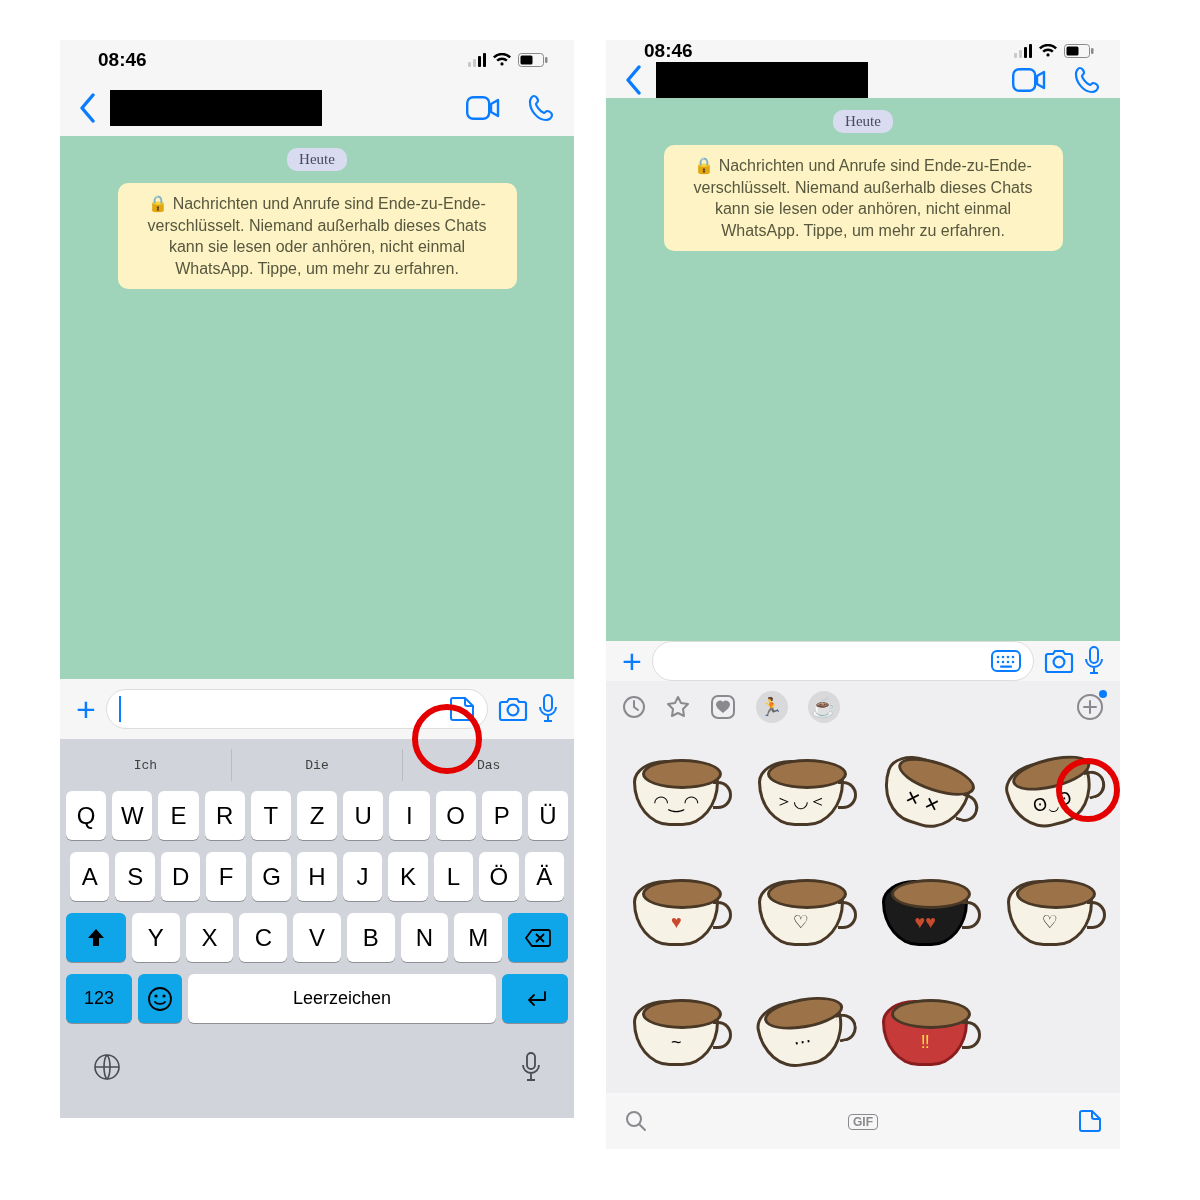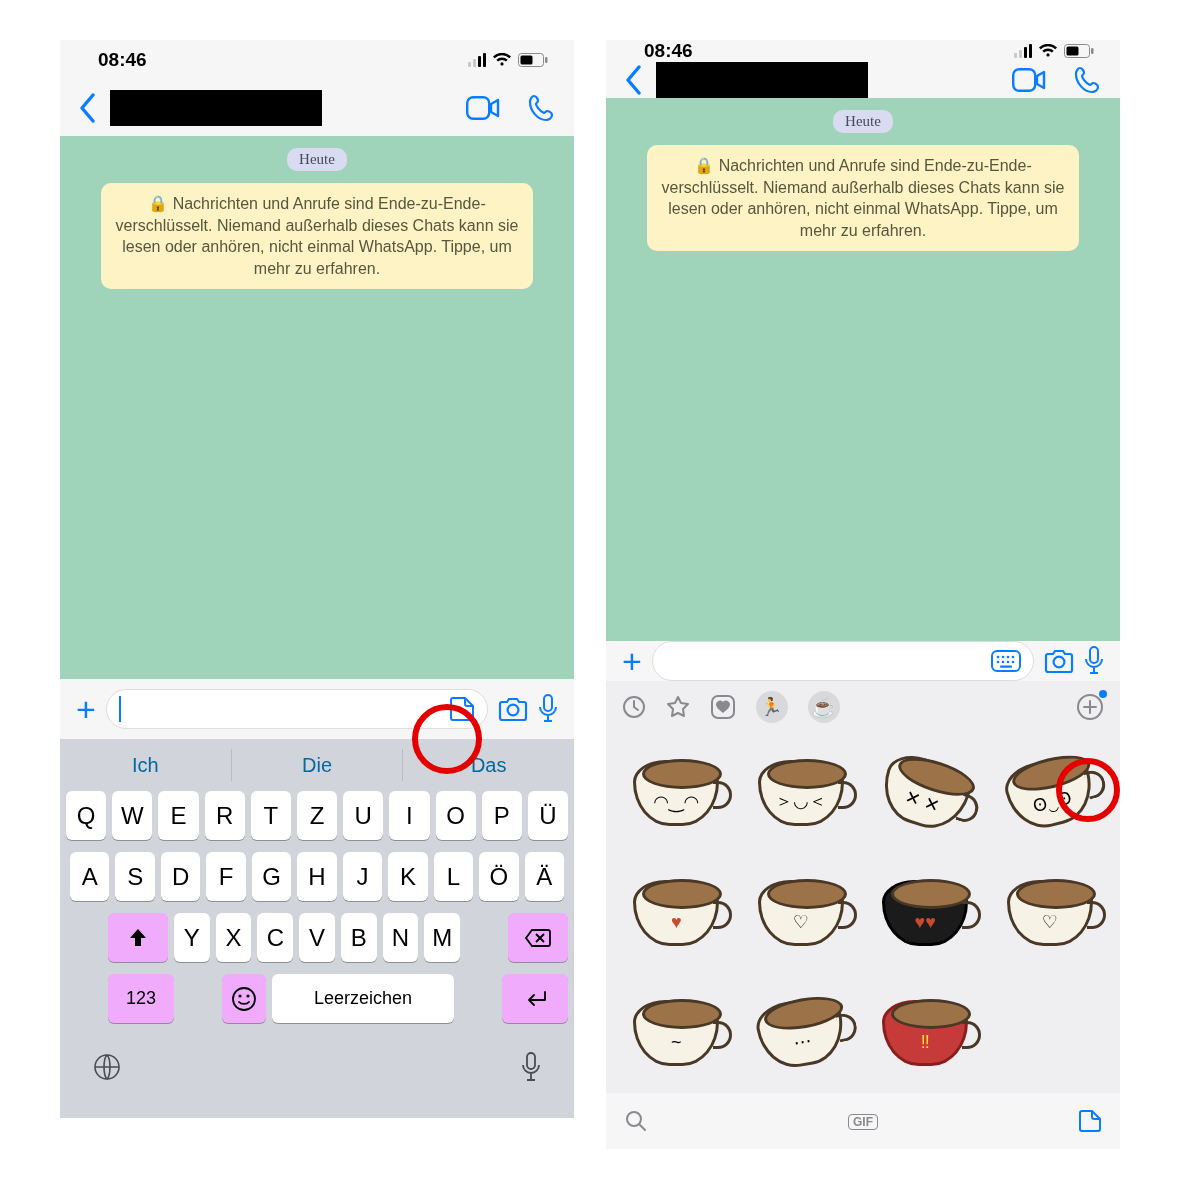--- a/index.html
+++ b/index.html
@@ -16,38 +16,38 @@
   .bars span:nth-child(4){height:14px;}
   
   .nav{height:56px;background:#f6f6f6;display:flex;align-items:center;padding:0 18px;gap:14px;}
   .back{color:#0a7cff;font-size:32px;font-weight:300;line-height:1;}
   .redact{width:212px;height:36px;background:#000;}
   .spacer{flex:1;}
   .navicon{color:#0a7cff;}
   
   .chat{flex:0 0 543px;background:#9fd4bb;display:flex;flex-direction:column;align-items:center;padding-top:12px;}
   .pill{background:#d9dbf0;color:#47495e;font-size:15px;font-weight:500;padding:3px 12px;border-radius:10px;margin-bottom:12px;font-family:Liberation Serif, serif;}
-  .encnote{background:#fdf3c4;color:#56573e;width:432px;font-size:16px;line-height:1.35;text-align:center;border-radius:10px;padding:10px 14px;}
+  .encnote{background:#fdf3c4;color:#56573e;width:399px;font-size:16px;line-height:1.35;text-align:center;border-radius:10px;padding:10px 14px;}
   
   .inputbar{height:60px;background:#f6f6f6;display:flex;align-items:center;padding:0 16px;gap:10px;}
   .plus{color:#0a7cff;font-size:34px;font-weight:300;}
   .field{flex:1;height:40px;background:#fff;border:1px solid #ddd;border-radius:20px;display:flex;align-items:center;padding:0 12px;gap:6px;}
   .cursorbar{width:2px;height:26px;background:#0a7cff;}
   .fieldspacer{flex:1;}
   .stickicon,.kbdicon{color:#0a7cff;}
   .camicon,.micicon{color:#0a7cff;}
   
   .kb{flex:1;background:#d1d4da;display:flex;flex-direction:column;}
   .sugg{height:52px;display:flex;}
-  .sugg div{flex:1;display:flex;align-items:center;justify-content:center;font-size:20px;color:#0369a1;}
+  .sugg div{flex:1;display:flex;align-items:center;justify-content:center;font-size:13px;color:#404040;font-family:Liberation Mono, monospace;}
   .sugg div+div{border-left:1px solid #b9bcc2;margin:10px 0;}
   .krow{display:flex;gap:6px;padding:0 6px;margin-bottom:12px;}
   .krow.r2{padding:0 10px;}
   .key{flex:1;height:49px;background:#fff;border-radius:6px;box-shadow:0 1px 0 #8d8f94;display:flex;align-items:center;justify-content:center;font-size:24px;color:#000;}
-  .key.fn{background:#f0abfc;flex:0 0 60px;margin-left:42px;}
+  .key.fn{background:#0ea5e9;flex:0 0 60px;}
   .key.fn.wide{flex:0 0 66px;font-size:18px;}
   .key.space{flex:1;font-size:18px;}
   .kbfoot{height:64px;display:flex;align-items:center;justify-content:space-between;padding:0 32px;font-size:28px;color:#4a4c50;}
   
   .stpanel{flex:1;background:#efeff1;display:flex;flex-direction:column;}
   .sttabs{height:52px;display:flex;align-items:center;gap:20px;padding:0 16px;color:#8a8a8e;}
   .tabcirc{width:32px;height:32px;border-radius:16px;background:#d9d9dc;display:flex;align-items:center;justify-content:center;font-size:20px;}
   .stgrid{flex:1;display:grid;grid-template-columns:repeat(4,1fr);gap:12px;padding:6px 14px;align-content:start;}
   .stk{height:108px;border-radius:8px;display:flex;align-items:center;justify-content:center;}
   .cup{width:86px;height:66px;background:#f6f2e5;border:3px solid #4a3826;border-radius:44px 44px 50px 50px/30px 30px 60px 60px;position:relative;}

